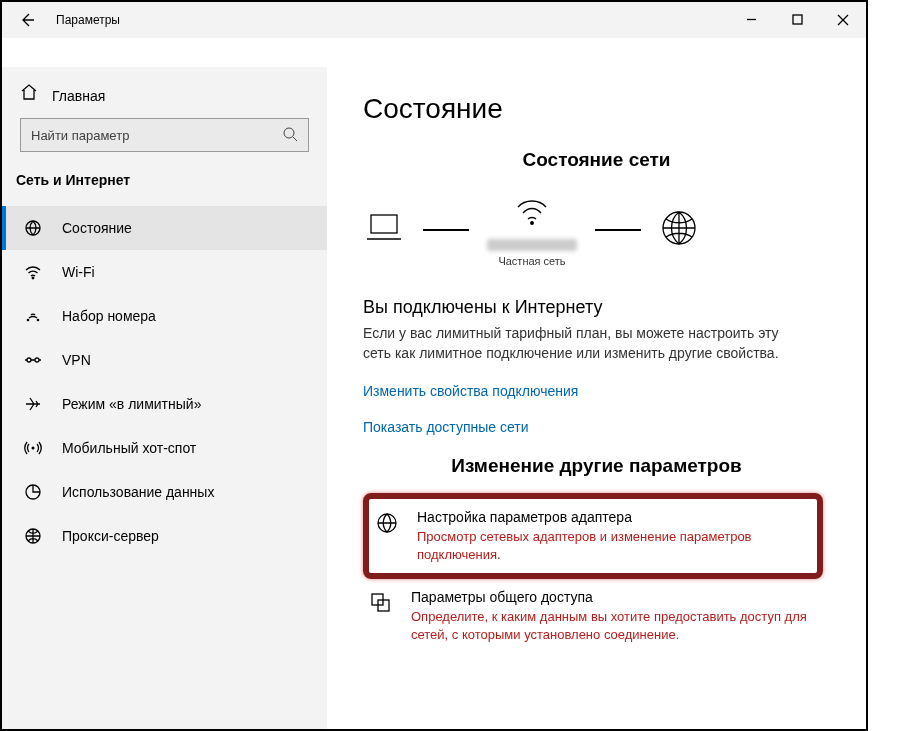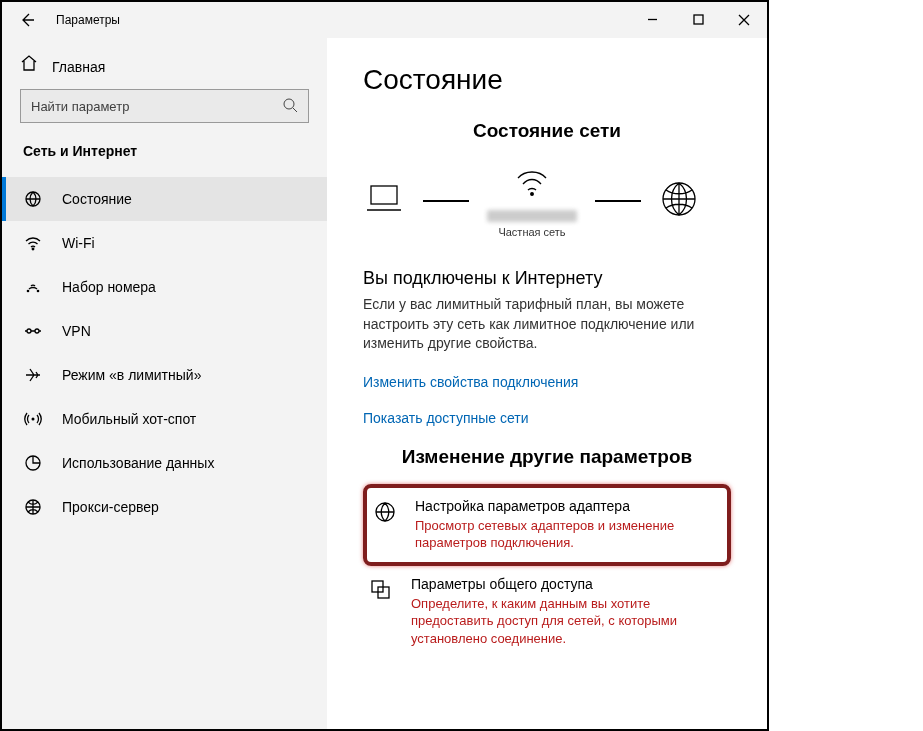--- a/index.html
+++ b/index.html
@@ -1,38 +1,38 @@
 <!DOCTYPE html>
 <html><head>
 <meta charset="utf-8">
 <style>
 * { margin: 0; padding: 0; box-sizing: border-box; font-family: "Segoe UI", Arial, sans-serif; }
 body { background: #fff; }
 .window {
-  width: 769px; height: 731px; border: 2px solid #000; position: relative;
-  display: flex; flex-direction: column; overflow: hidden;
+  width: 868px; height: 731px; border: 2px solid #000; position: relative;
+  display: flex; flex-direction: column; overflow: hidden; gap: 29px;
 }
 .titlebar {
   height: 36px; display: flex; align-items: center; background: #f3f3f3;
   border-bottom: 1px solid #f3f3f3;
 }
 .titlebar .back { width: 50px; display:flex; align-items:center; justify-content:center; height:100%; }
 .titlebar .title { font-size: 12px; color:#000; padding-left: 4px; }
 .titlebar .ctrls { margin-left:auto; display:flex; height:100%; }
 .titlebar .ctrls div { width: 46px; display:flex; align-items:center; justify-content:center; font-size:11px; color:#000; }
 .body { flex:1; display:flex; overflow:hidden; }
 .sidebar { width: 325px; background:#f3f3f3; padding-top: 10px; display:flex; flex-direction:column; }
 .home-row { display:flex; align-items:flex-end; gap:14px; padding: 6px 18px 14px 18px; font-size:14px; }
 .search {
   margin: 0 18px 20px 18px; height: 34px; border:1px solid #999; background:#fff0;
   display:flex; align-items:center; padding:0 10px; color:#404040; font-size:13px;
   background:#eaeaea;
 }
 .search span.lbl { flex:1; }
-.cat { font-size:14px; font-weight:600; padding: 0 18px 18px 21px; }
+.cat { font-size:14px; font-weight:600; padding: 0 18px 18px 14px; }
 .nav { display:flex; flex-direction:column; }
 .nav-item {
   display:flex; align-items:center; gap:20px; padding: 13px 18px; font-size:14px; color:#000;
   border-left: 4px solid transparent;
 }
 .nav-item.sel { background:#e4e4e4; border-left-color:#0078d7; }
 .nav-item .ic { width:18px; height:18px; display:flex; align-items:center; justify-content:center; }
 .content { flex:1; padding: 26px 36px; overflow:auto; }
 h1 { font-size: 28px; font-weight: 500; margin-bottom: 24px; }
 h2 { font-size: 19px; font-weight: 700; margin-bottom: 16px; text-align: center; }
@@ -41,21 +41,21 @@
 .netdiag .col { display:flex; flex-direction:column; align-items:center; gap:4px; }
 .netdiag .blur { width:90px; height:12px; background:#ccc; filter: blur(2px); border-radius:2px; margin-top:4px;}
 .netdiag .sub { font-size:11px; color:#333; }
 .connected { font-size:18px; font-weight:400; margin-top:24px; margin-bottom:6px; }
 .para { font-size:14px; color:#333; line-height:1.4; max-width:430px; margin-bottom:20px; }
 .link { font-size:14px; color:#0066b4; margin-bottom:20px; display:block; cursor:pointer; }
 .section2 { margin-top: 8px; }
 .opt {
   display:flex; gap: 16px; padding:10px 6px; max-width:460px; align-items:flex-start;
 }
-.opt.hi { border: 4px solid #7f1d1d; border-radius:8px; box-shadow: 0 0 4px rgba(212,0,0,.5);}
+.opt.hi { border: 6px solid #7f1d1d; border-radius:8px; box-shadow: 0 0 4px rgba(212,0,0,.5);}
 .opt .oi { width:26px; padding-top:2px; flex-shrink:0; }
 .opt .ot { font-size:14px; color:#000; margin-bottom:3px; }
 .opt .od { font-size:13px; color:#b91c1c; line-height:1.35; }
 svg { stroke:#000; fill:none; stroke-width:1.3; }
 .thin svg { stroke-width:1; stroke:#444; }
 </style>
 </head>
 <body>
 
 <div class="window">

